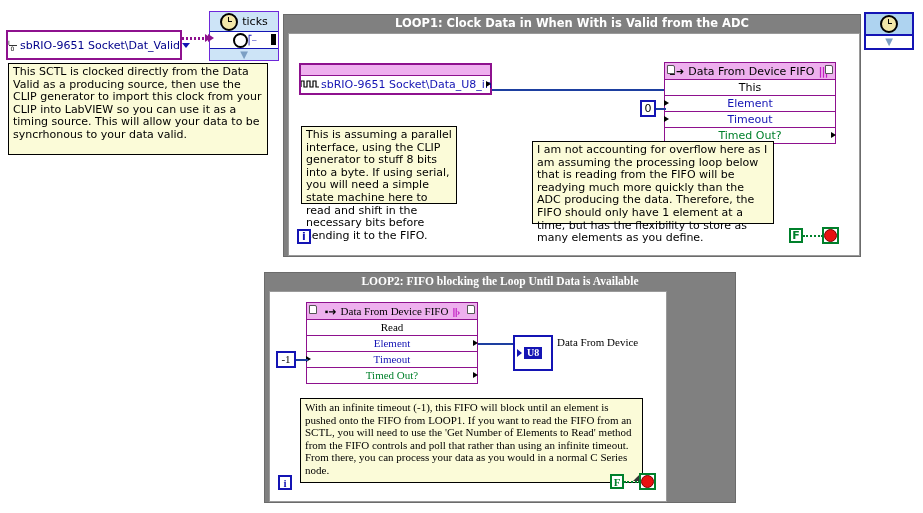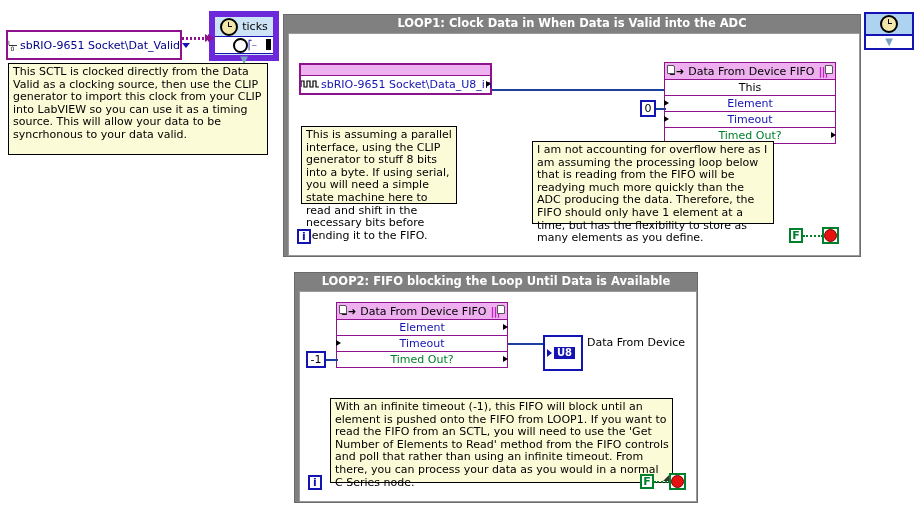--- a/index.html
+++ b/index.html
@@ -206,21 +206,21 @@
   }
 
   
   .tl-frame {
     border: 2px solid #1414b4;
     background: #aed3f0;
   }
 
   
   .sctl {
-    border: 6px solid #6d28d9;
+    border: 1px solid #6d28d9;
     background: #cde4f7;
   }
   .sctl .sctl-top {
     height: 19px;
     display: flex;
     align-items: center;
     justify-content: center;
     gap: 4px;
     border-bottom: 1px solid #1414b4;
     font-size: 11px;
@@ -376,33 +376,33 @@
     <span class="pulse-glyph">⎡⎯</span>
     <span class="blackbar"></span>
   </div>
   <div class="sctl-bot">
     <span class="chev">▼</span>
   </div>
 </div>
 
 <div class="abs" style="left:208px; top:34px; width:0;height:0;border-top:4px solid transparent;border-bottom:4px solid transparent;border-left:6px solid #8e118e;"></div>
 
-<div class="abs note" style="left:8px; top:63px; width:260px; height:92px;">This SCTL is clocked directly from the Data Valid as a clocking source, then use the CLIP generator to import this clock from your CLIP into LabVIEW so you can use it as a timing source. This will allow your data to be syncrhonous to your data valid.</div>
+<div class="abs note" style="left:8px; top:63px; width:260px; height:92px;">This SCTL is clocked directly from the Data Valid as a producing source, then use the CLIP generator to import this clock from your CLIP into LabVIEW so you can use it as a timing source. This will allow your data to be syncrhonous to your data valid.</div>
 
 <div class="abs tl-frame" style="left:864px; top:12px; width:50px; height:38px;">
   <div class="abs" style="left:0; top:0; width:46px; height:22px; display:flex; align-items:center; justify-content:center; border-bottom:2px solid #1414b4;">
     <span class="clockface"></span>
   </div>
   <div class="abs" style="left:0; top:22px; width:46px; height:12px; background:#ffffff; display:flex; align-items:center; justify-content:center;">
     <span class="chev">▼</span>
   </div>
 </div>
 
 <div class="abs loop" style="left:283px; top:14px; width:578px; height:243px;">
-  <div class="loop-title">LOOP1: Clock Data in When Data is Valid into the ADC</div>
+  <div class="loop-title">LOOP1: Clock Data in When With is Valid from the ADC</div>
   <div class="loop-canvas" style="position:absolute; left:4px; top:18px; width:570px; height:221px;">
 
     <div class="abs fpga-io" style="left:10px; top:29px; width:193px;">
       <div class="hdr"></div>
       <div class="body">
         <span class="wave">
           <svg width="20" height="10" viewBox="0 0 20 10" aria-hidden="true">
             <polyline points="0,8 0,2 3,2 3,8 6,8 6,2 9,2 9,8 12,8 12,2 15,2 15,8 18,8" fill="none" stroke="#000" stroke-width="1.2"></polyline>
           </svg>
         </span>
@@ -446,32 +446,33 @@
     <div class="abs iter" style="left:8px; top:195px;">i</div>
 
     <div class="abs fconst" style="left:500px; top:194px;">F</div>
     <div class="abs wire-green-dot" style="left:514px; top:201px; width:20px;"></div>
     <div class="abs stopterm" style="left:533px; top:193px;">
       <span class="dot"></span>
     </div>
   </div>
 </div>
 
-<div class="abs loop" style="left:294px; top:272px; width:404px; height:231px;">
+<div class="abs loop" style="left:264px; top:272px; width:472px; height:231px;font-family:Liberation Serif, serif;">
   <div class="loop-title">LOOP2: FIFO blocking the Loop Until Data is Available</div>
   <div class="loop-canvas" style="position:absolute; left:4px; top:18px; width:396px; height:209px;">
 
     <div class="fifo abs" style="left:36px; top:10px; width:172px;">
       <div class="frow fhdr">
         <span class="pageglyph" style="left:2px; top:2px;"></span>
         <span style="font-size:10px;">▪➜</span>
         <span>Data From Device FIFO</span>
         <span style="color:#c21ec2; font-weight:bold; letter-spacing:-1px;">|||›</span>
         <span class="pageglyph" style="right:2px; top:2px;"></span>
       </div>
+      <div class="frow fmethod">Read</div>
       <div class="frow fin">
         <span>Element</span>
         <span class="term-r"></span>
       </div>
       <div class="frow fin">
         <span class="term-l"></span>
         <span>Timeout</span>
       </div>
       <div class="frow fout">
         <span>Timed Out?</span>

